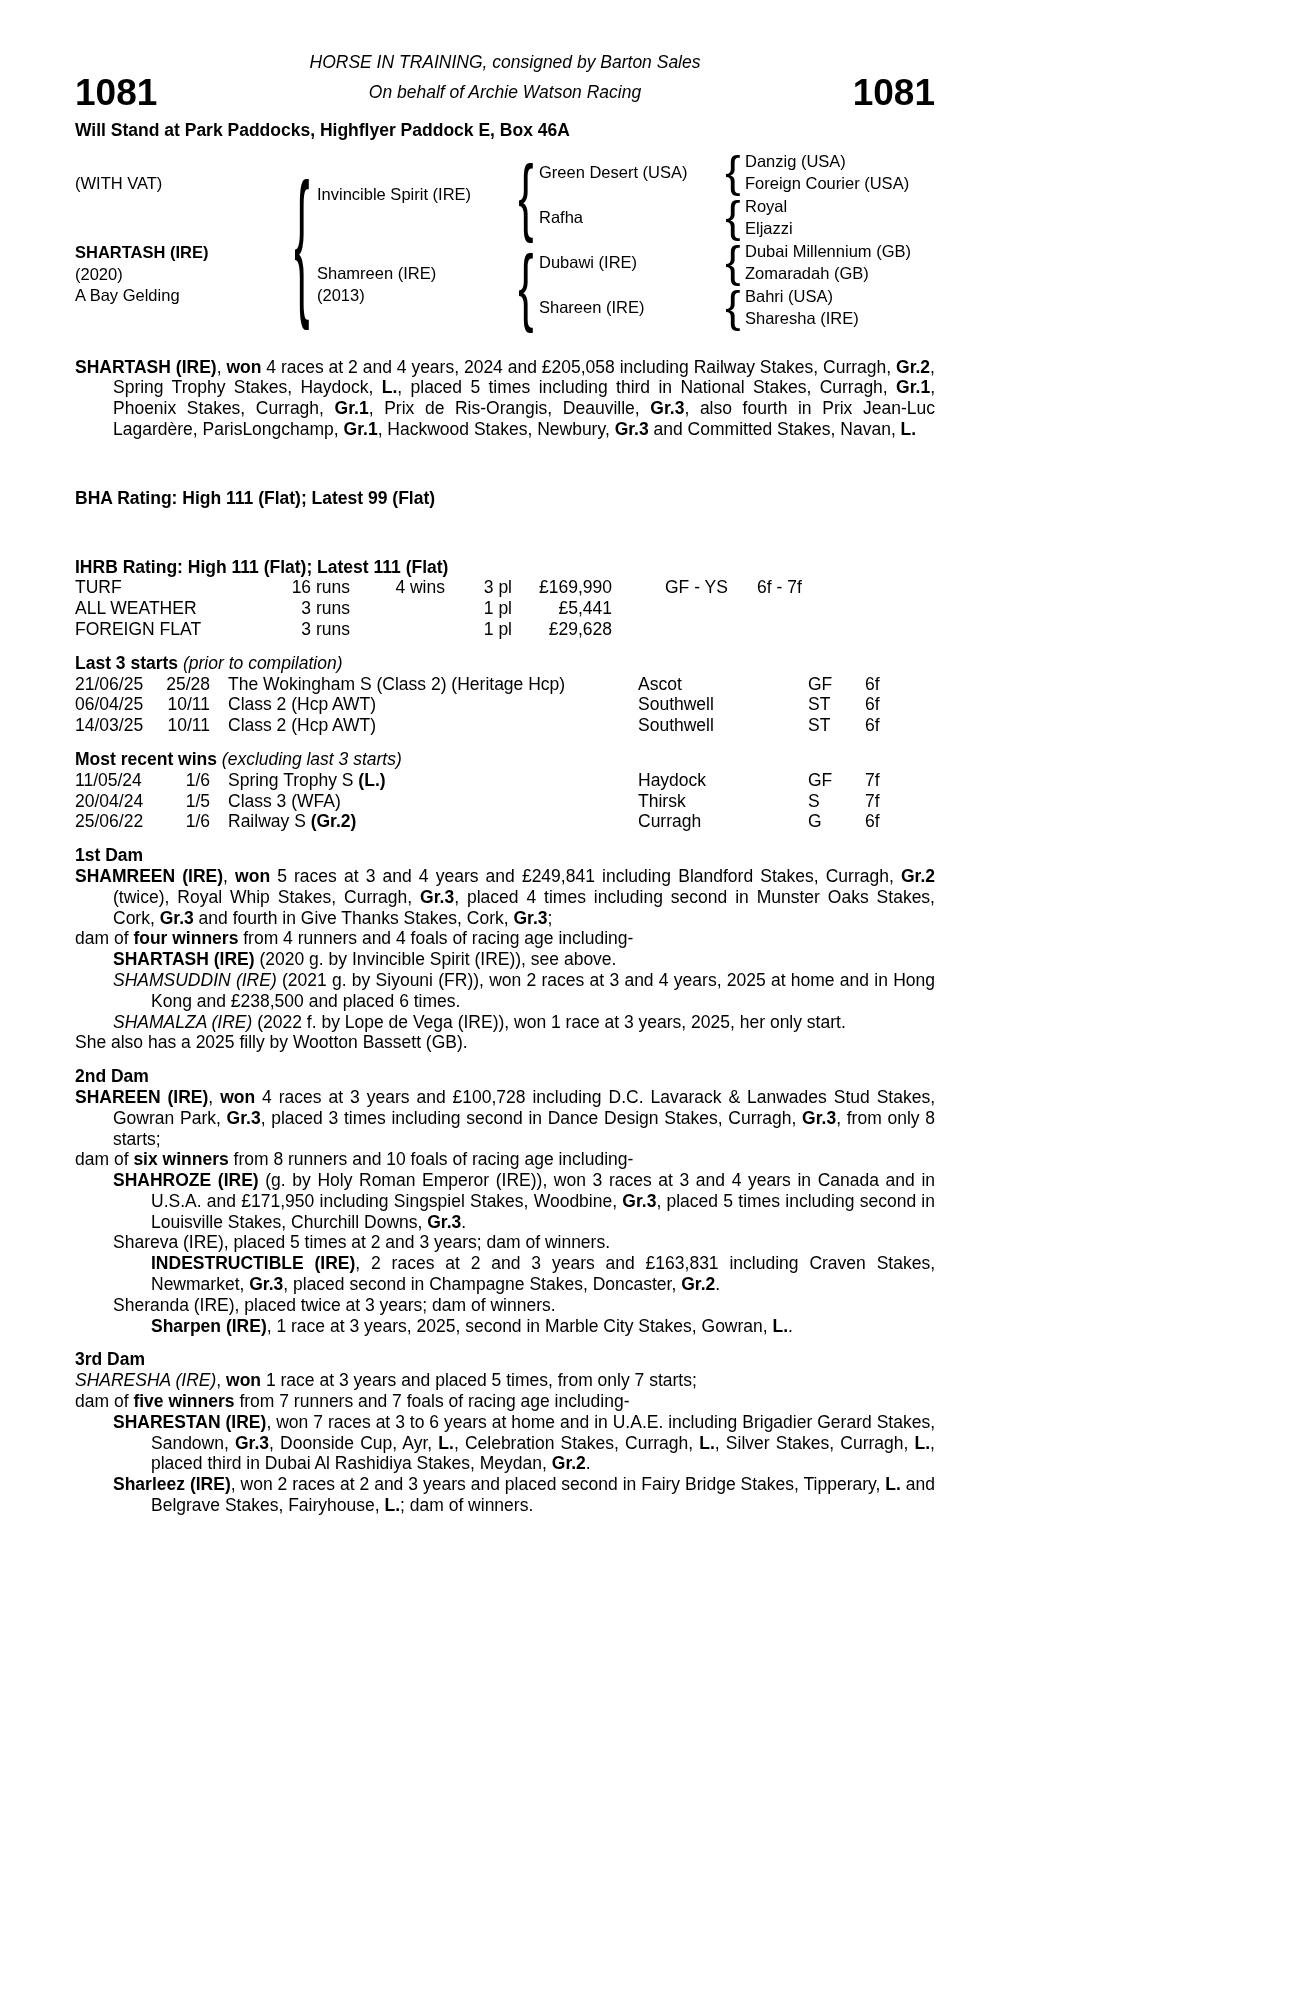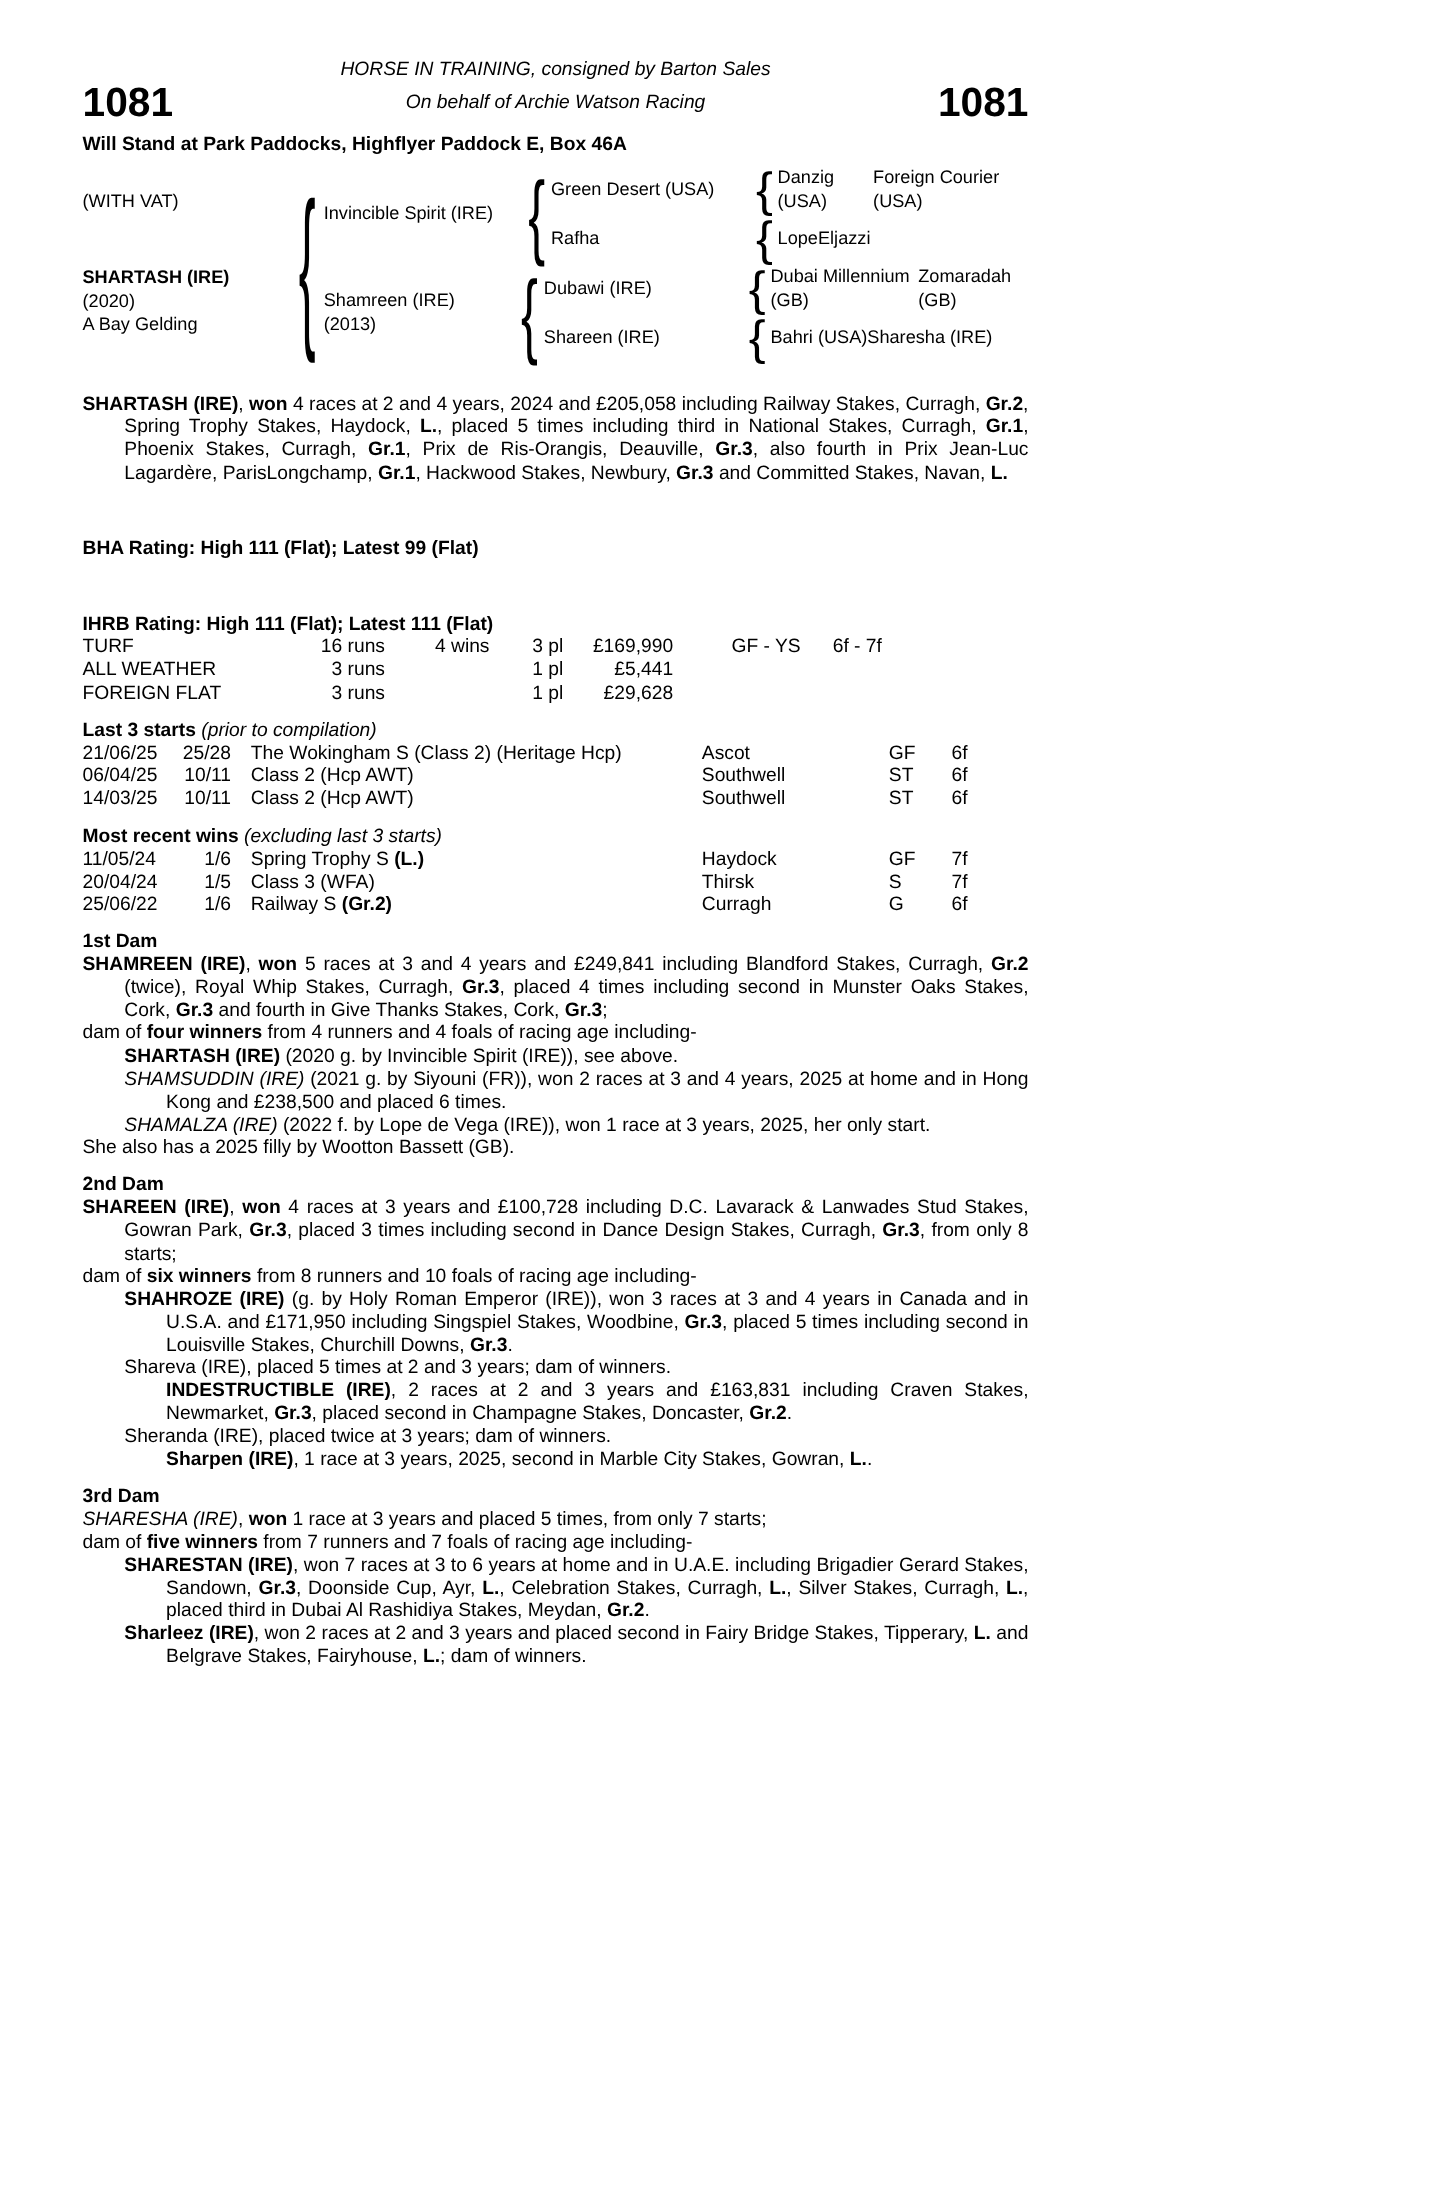--- a/index.html
+++ b/index.html
@@ -28,21 +28,21 @@
   .stand { font-weight:700; margin-top:9px; }
 
   
   .pedigree { display:flex; align-items:center; height:182px; margin-top:8px; font-size:16.5px; }
   .ped-root { width:212px; line-height:21.5px; }
   .gencol { display:flex; flex-direction:column; }
   .gen2 { display:flex; align-items:center; height:90px; }
   .g2name { width:196px; line-height:21.5px; }
   .gen3 { display:flex; align-items:center; height:45px; }
   .g3name { width:182px; }
-  .g4col { display:flex; flex-direction:row; line-height:22.4px; flex:1; }
+  .g4col { display:flex; flex-direction:column; line-height:22.4px; flex:1; }
   .brace { flex:0 0 auto; display:flex; align-items:center; justify-content:center; overflow:visible; }
   .brace span { display:block; line-height:1; font-weight:400; }
   .brace-l1 { width:30px; }
   .brace-l1 span { font-size:46px; transform:scaleY(3.5); }
   .brace-l2 { width:26px; }
   .brace-l2 span { font-size:46px; transform:scaleY(1.85); }
   .brace-l3 { width:24px; }
   .brace-l3 span { font-size:46px; transform:scaleY(0.95); }
 
   
@@ -109,21 +109,21 @@
               <div>Danzig (USA)</div>
               <div>Foreign Courier (USA)</div>
             </div>
           </div>
           <div class="gen3">
             <div class="g3name">Rafha</div>
             <div class="brace brace-l3">
                 <span>{</span>
               </div>
             <div class="g4col">
-              <div>Lope</div>
+              <div>Royal</div>
               <div>Eljazzi</div>
             </div>
           </div>
         </div>
       </div>
 
       <div class="gen2">
         <div class="g2name">
           <div>Shamreen (IRE)</div>
           <div>(2013)</div>

